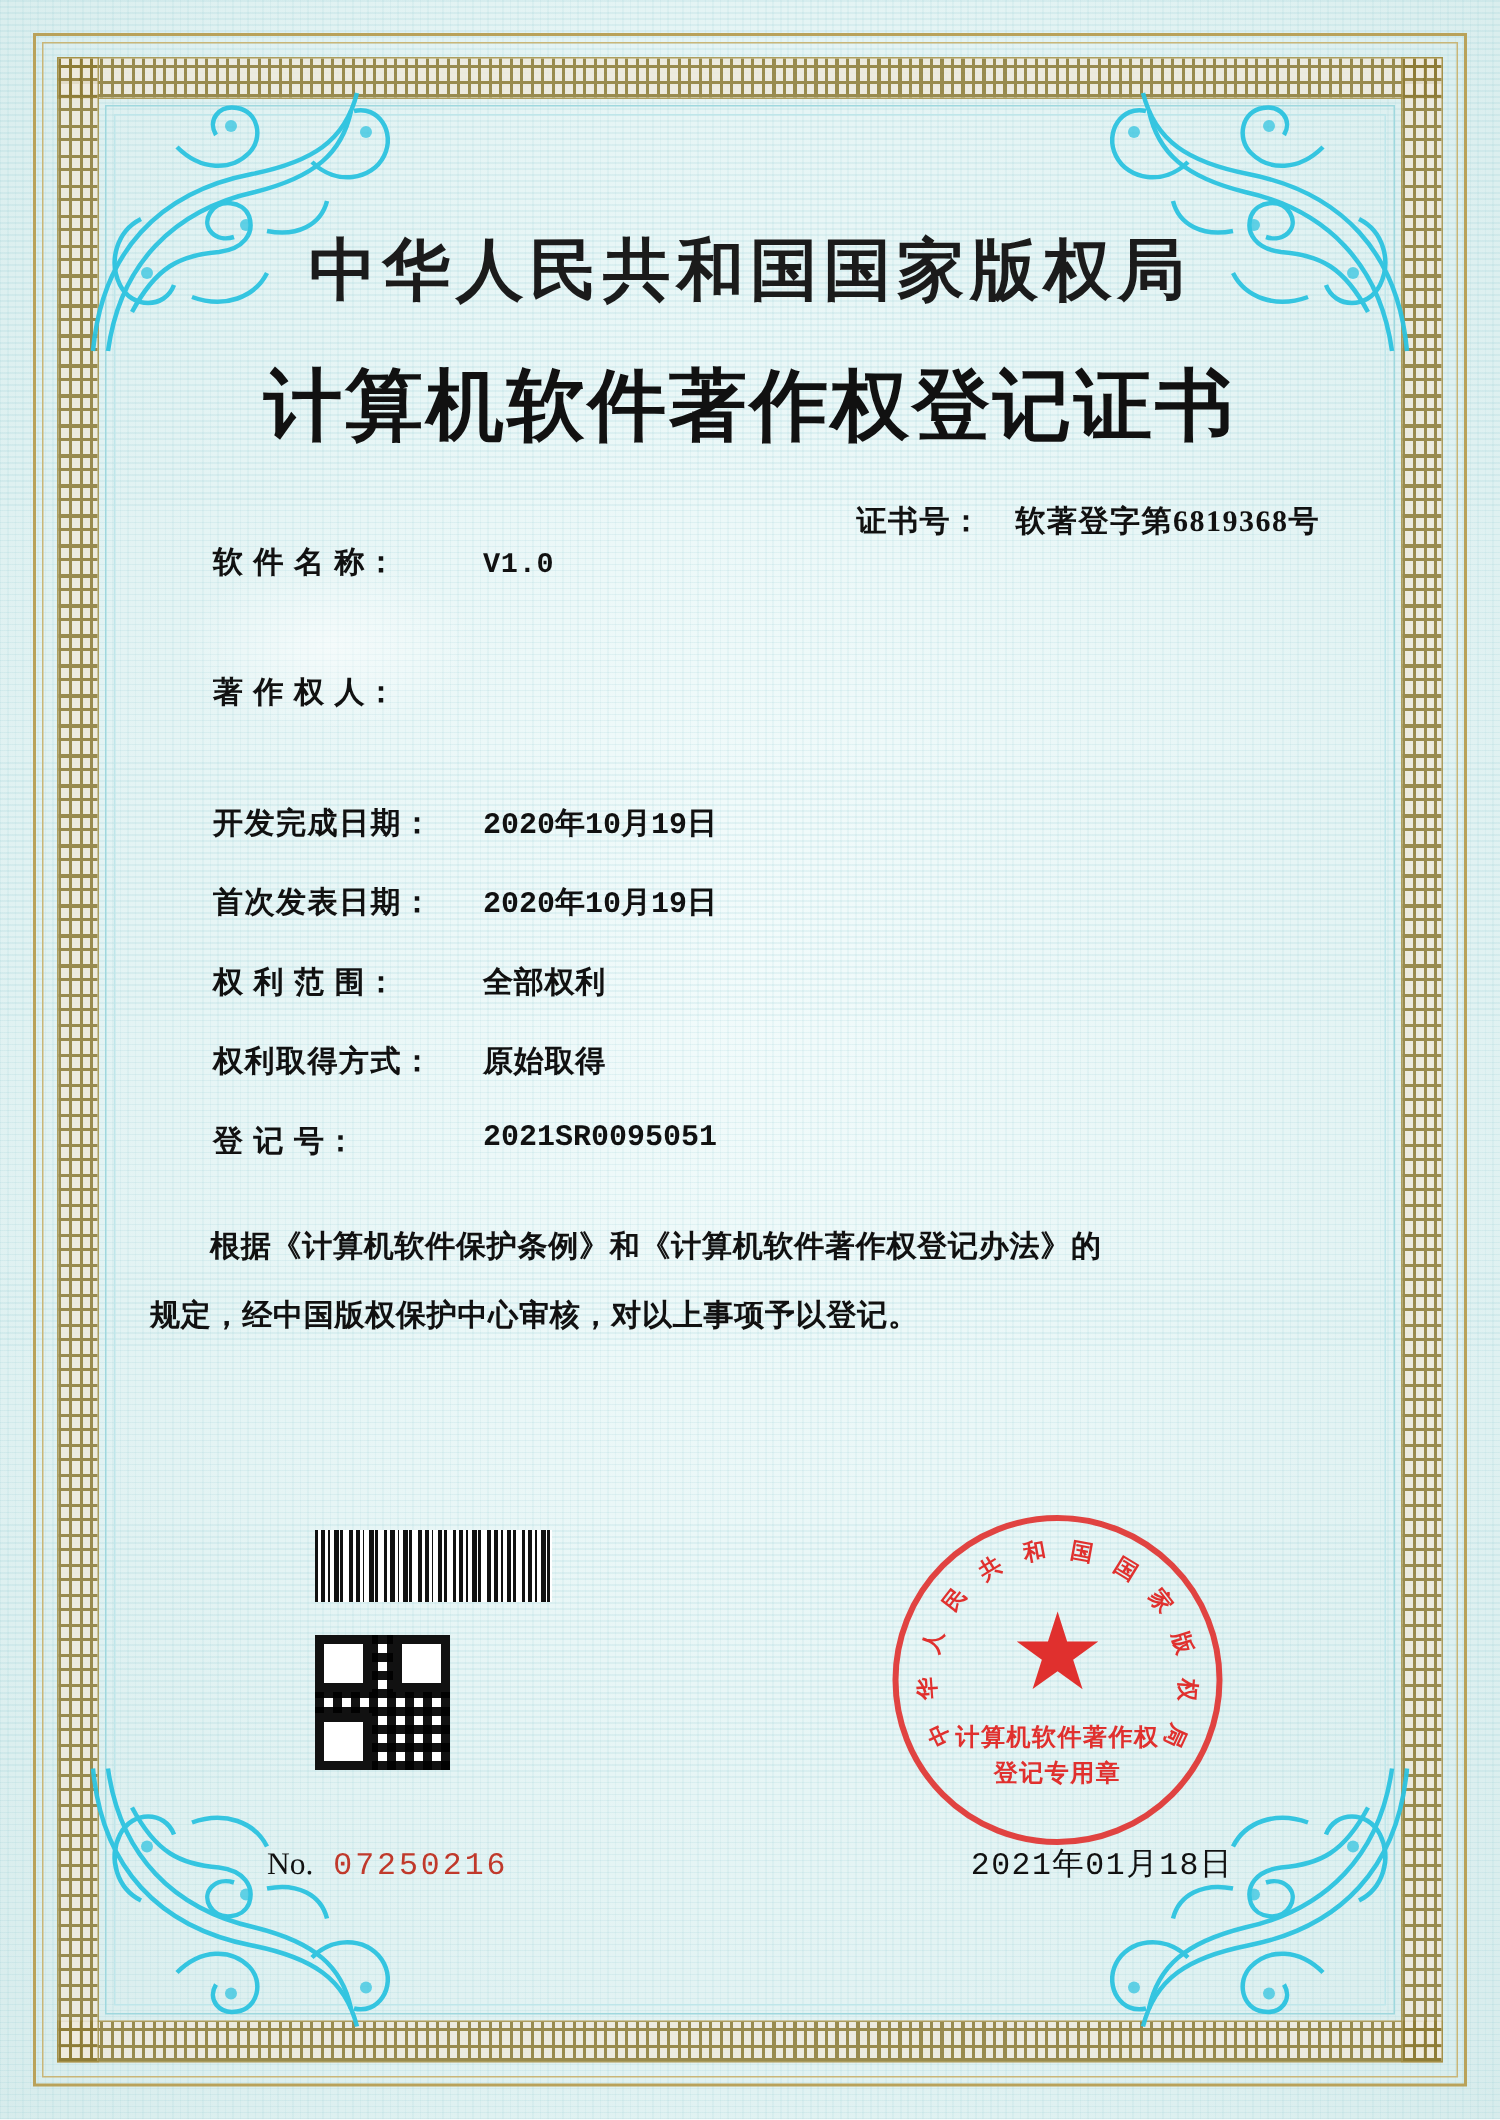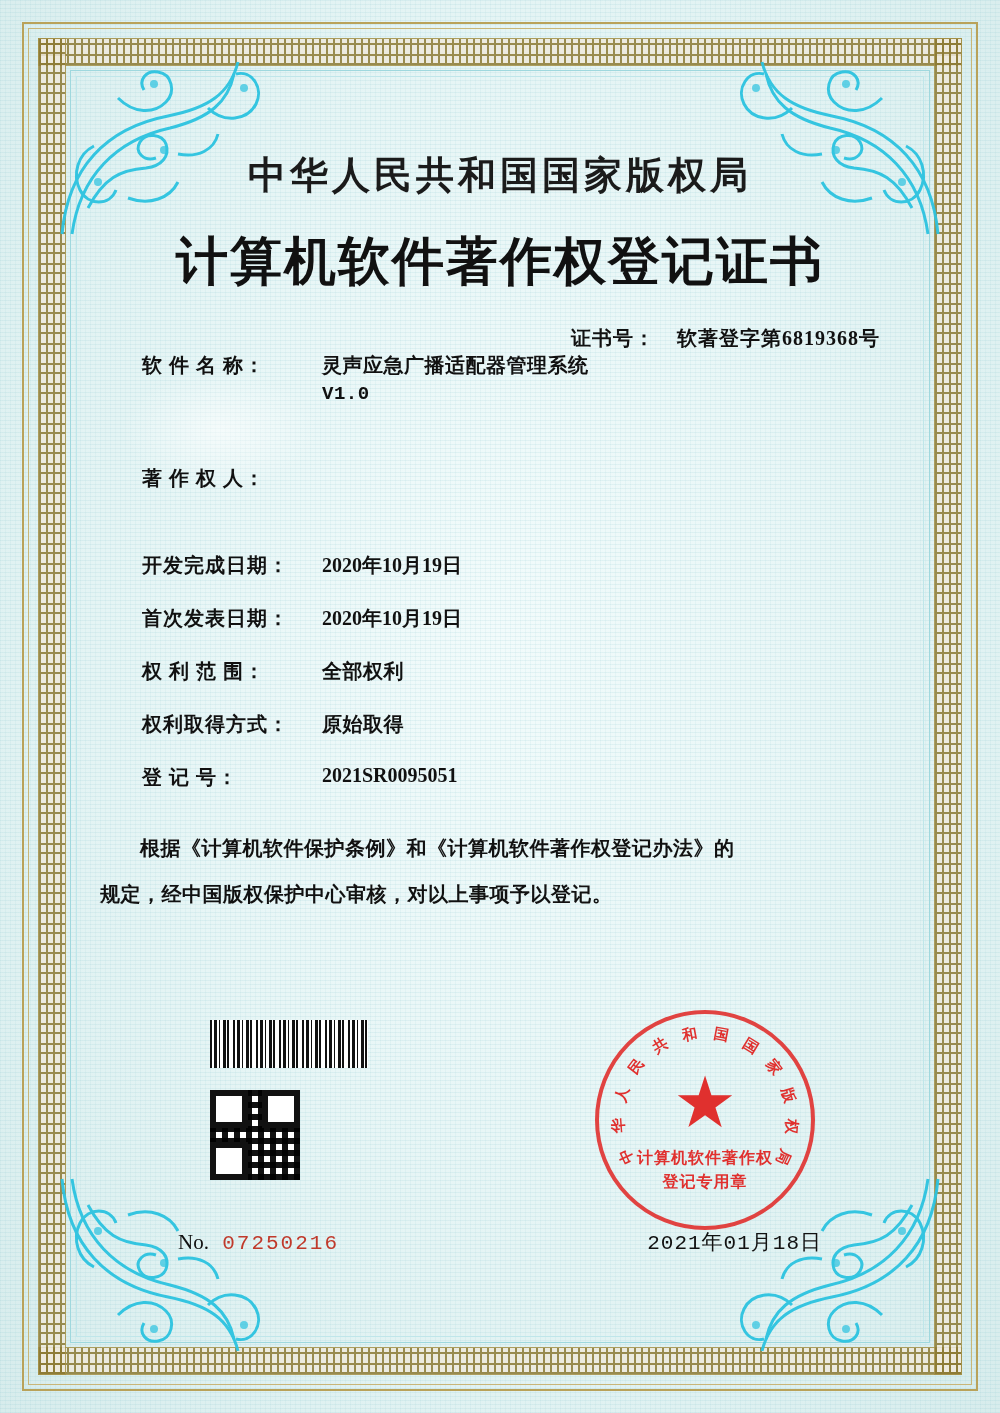--- a/index.html
+++ b/index.html
@@ -83,21 +83,21 @@
   .corner.br { right: 58px; bottom: 58px; transform: scale(-1,-1); }
 
   .content {
     position: absolute;
     left: 100px;
     right: 100px;
     top: 150px;
   }
   .title1 {
     text-align: center;
-    font-size: 38px;
+    font-size: 45px;
     font-weight: bold;
     letter-spacing: 4px;
     color: #1b1b1b;
     font-family: "Liberation Serif", "DejaVu Serif", serif;
   }
   .title2 {
     text-align: center;
     font-size: 52px;
     font-weight: bold;
     letter-spacing: 2px;
@@ -136,21 +136,21 @@
     letter-spacing: 0.5px;
   }
   .field-value .line2 {
     display: block;
     margin-top: 4px;
     font-family: "Liberation Mono", "DejaVu Sans Mono", monospace;
     font-size: 19px;
   }
   .gap-big { height: 34px; }
   .mono {
-    font-family: Liberation Serif, serif;
+    font-family: Liberation Mono, monospace;
     letter-spacing: 0px;
   }
 
   .statement {
     margin-top: 34px;
     font-size: 20px;
     line-height: 46px;
     color: #111;
     font-weight: bold;
     letter-spacing: 0.5px;
@@ -387,21 +387,20 @@
 
     <div class="certno-row">
       <span class="certno-label">证书号：</span>
       <span class="certno-value">软著登字第6819368号</span>
     </div>
 
     <div class="fields">
       <div class="field-row">
         <div class="field-label">软 件 名 称：</div>
         <div class="field-value">
-          <span>灵声应急广播适配器管理系统</span>
           <span class="line2">V1.0</span>
         </div>
       </div>
 
       <div class="gap-big"></div>
 
       <div class="field-row">
         <div class="field-label">著 作 权 人：</div>
       </div>
 

